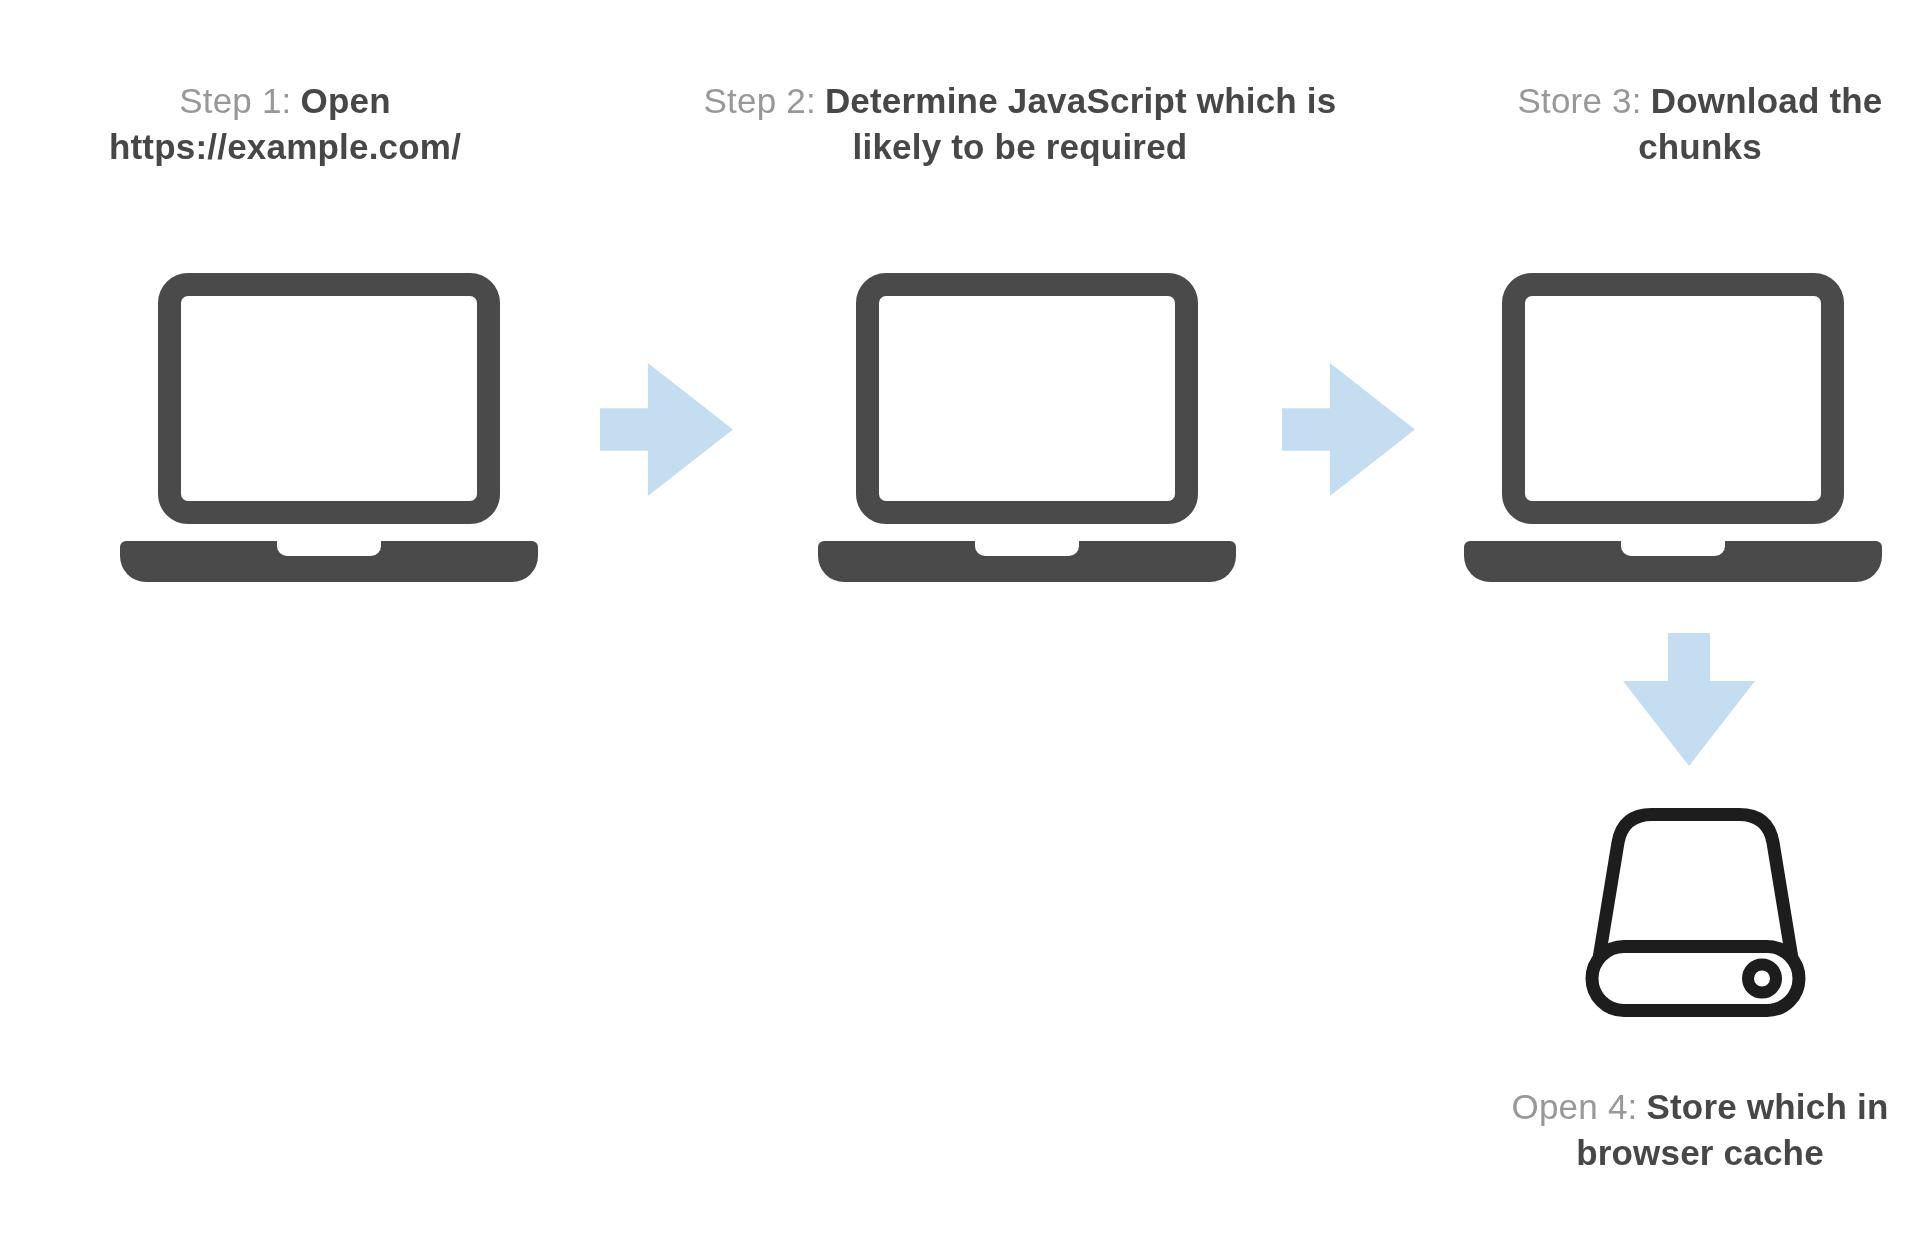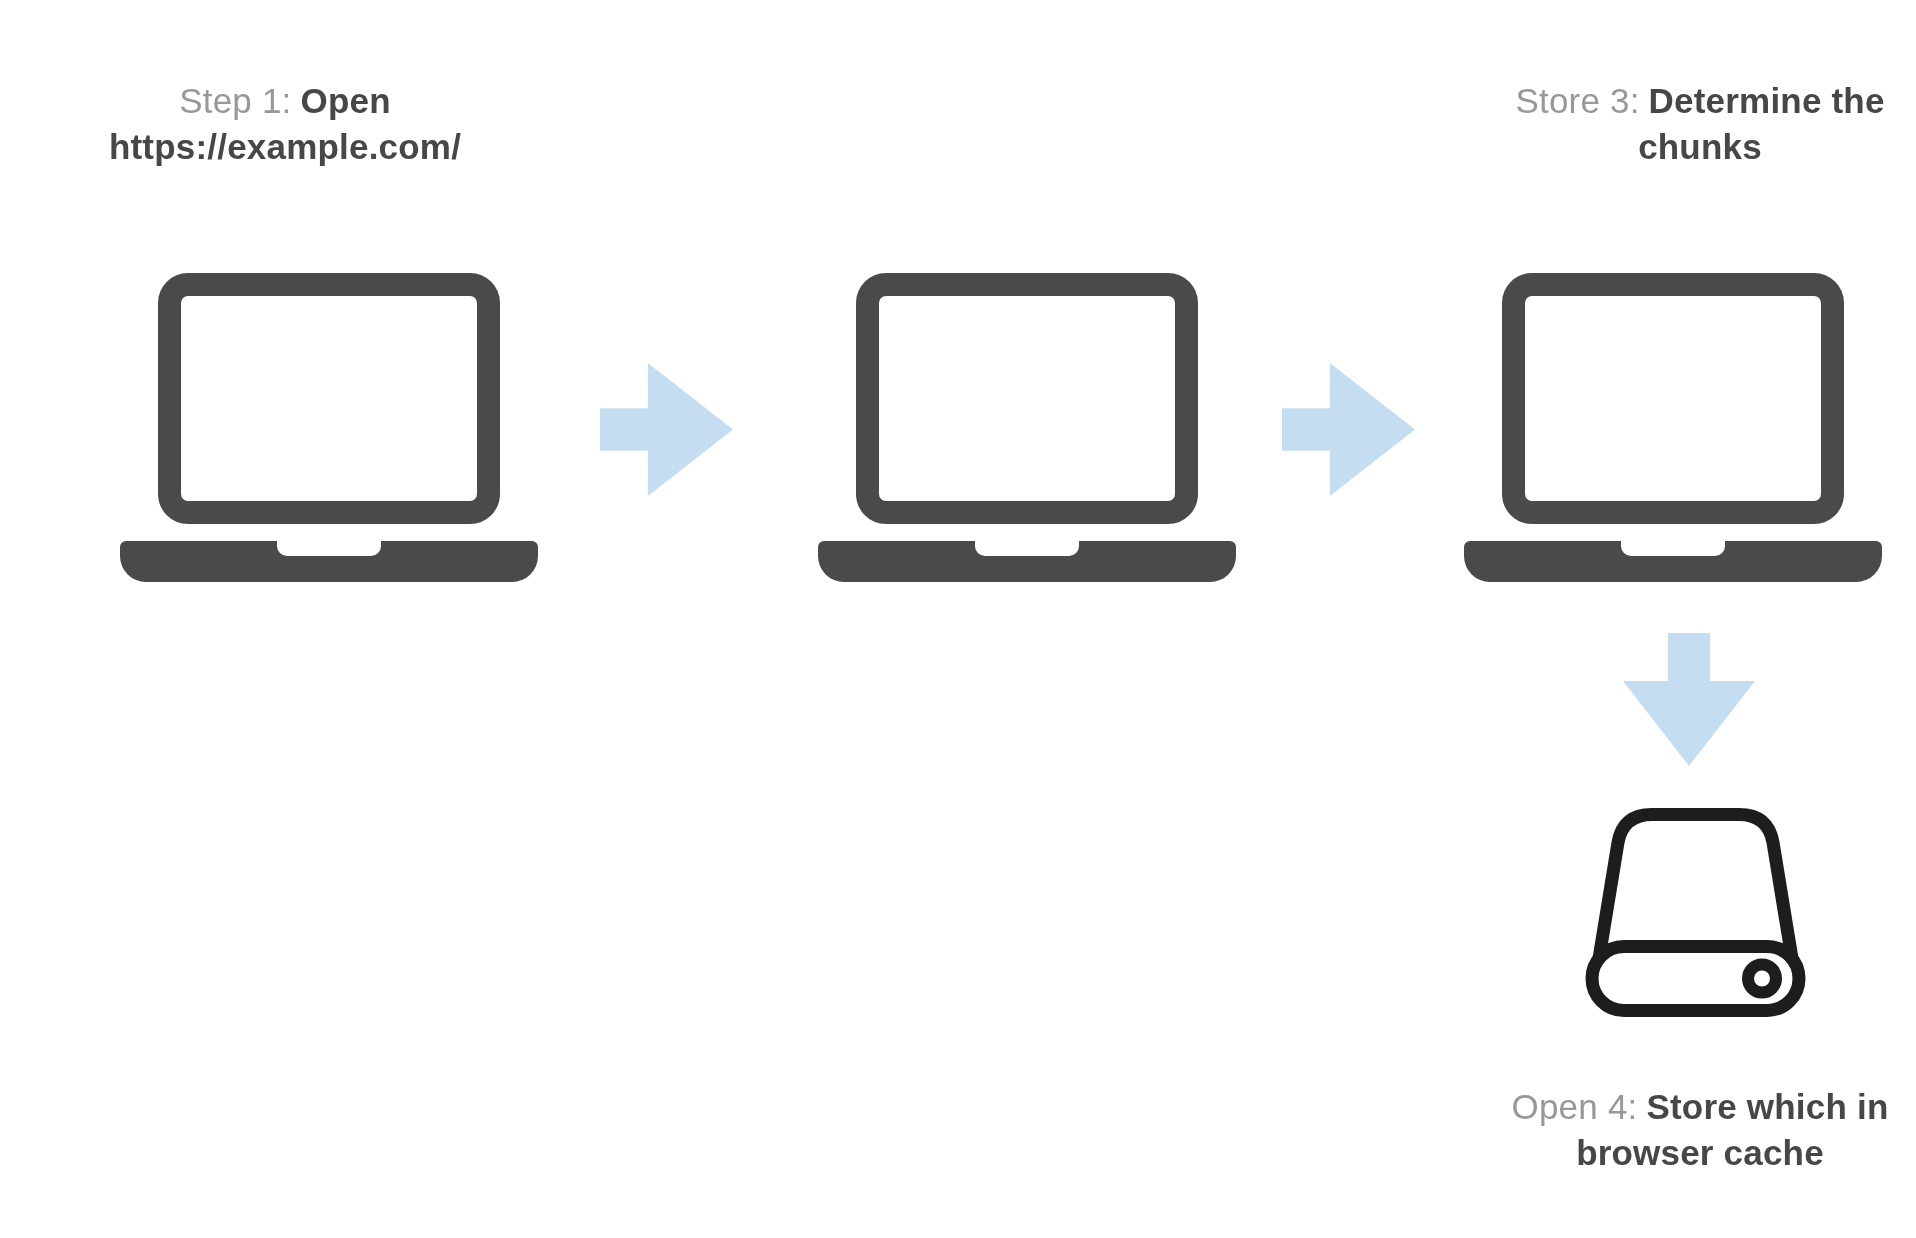--- a/index.html
+++ b/index.html
@@ -114,30 +114,31 @@
   <p class="caption caption-1"><span class="prefix">Step 1:</span><span class="title">Open https://example.com/</span></p>
 
   <div class="laptop laptop-1">
     <div class="screen"></div>
     <div class="base"></div>
     <div class="notch"></div>
   </div>
 
   <div class="arrow arrow-right arrow-1"></div>
 
+  <p class="caption caption-2"><span class="prefix">Step 2:</span><span class="title">Determine JavaScript which is likely to be required</span></p>
 
   <div class="laptop laptop-2">
     <div class="screen"></div>
     <div class="base"></div>
     <div class="notch"></div>
   </div>
 
   <div class="arrow arrow-right arrow-2"></div>
 
-  <p class="caption caption-3"><span class="prefix">Store 3:</span><span class="title">Determine the chunks</span></p>
+  <p class="caption caption-3"><span class="prefix">Store 3:</span><span class="title">Download the chunks</span></p>
 
   <div class="laptop laptop-3">
     <div class="screen"></div>
     <div class="base"></div>
     <div class="notch"></div>
   </div>
 
   <div class="arrow arrow-down arrow-3"></div>
 
   <svg class="hdd" viewBox="0 0 221 211">

